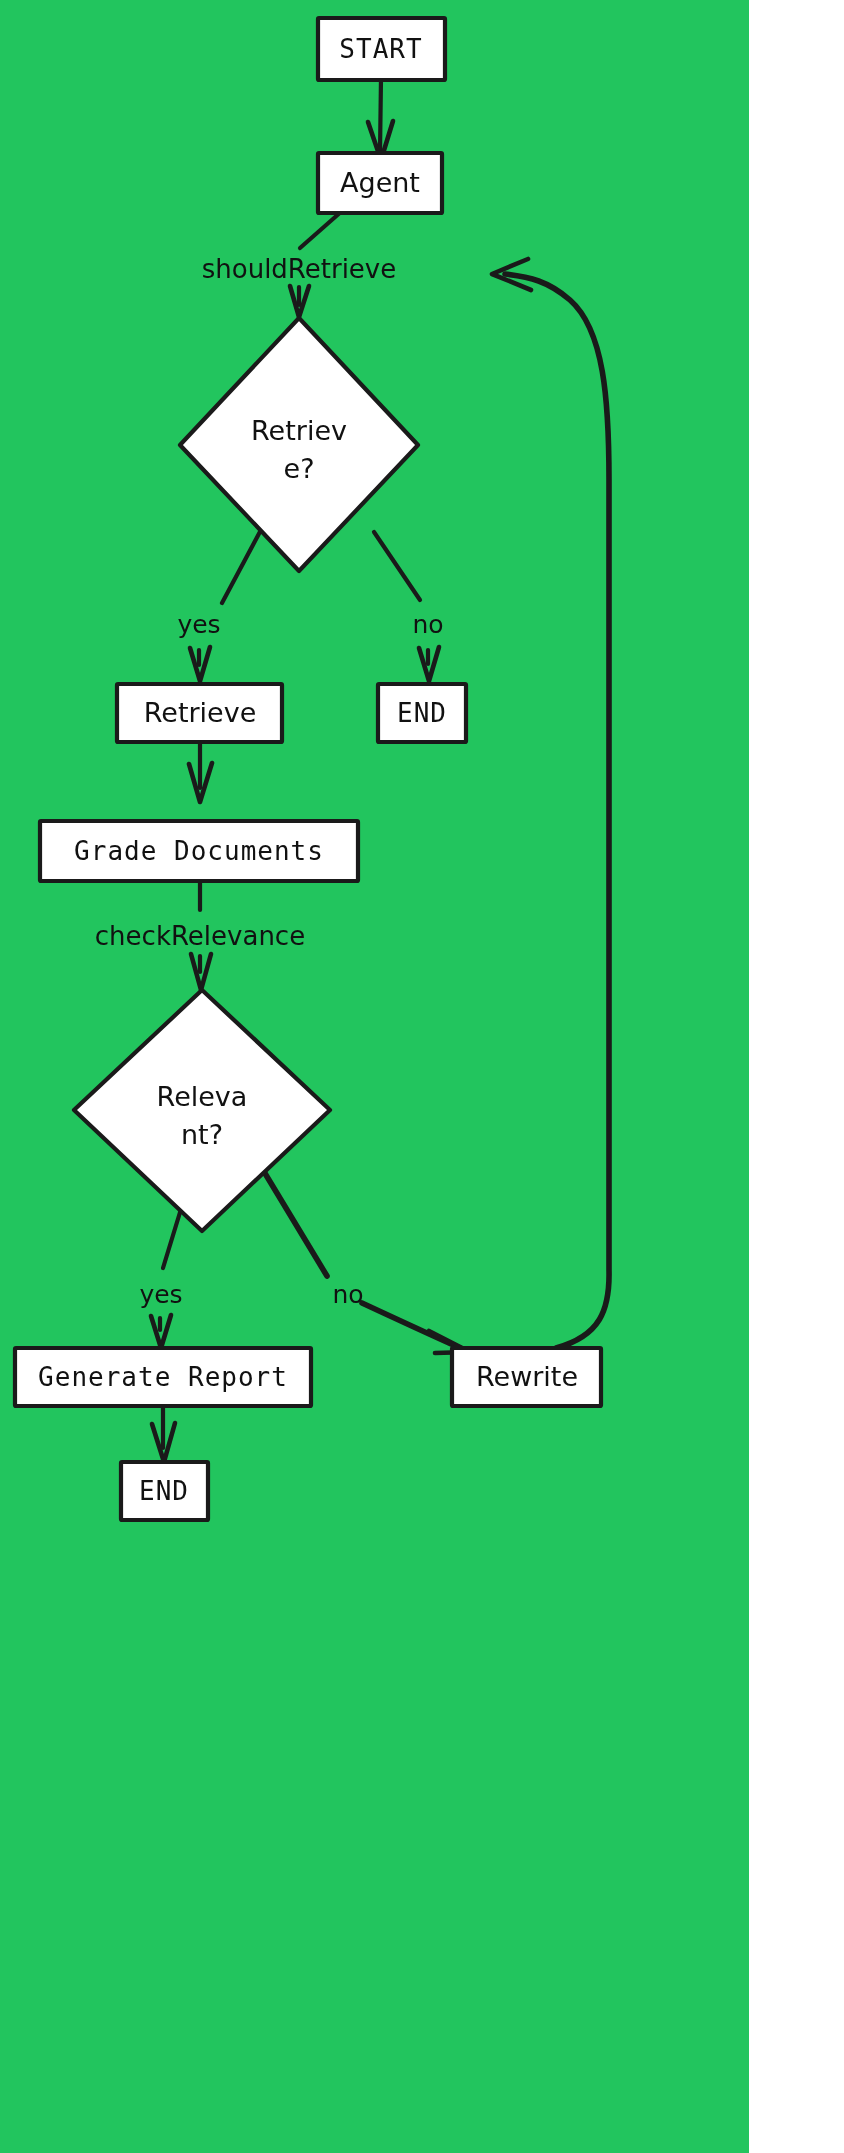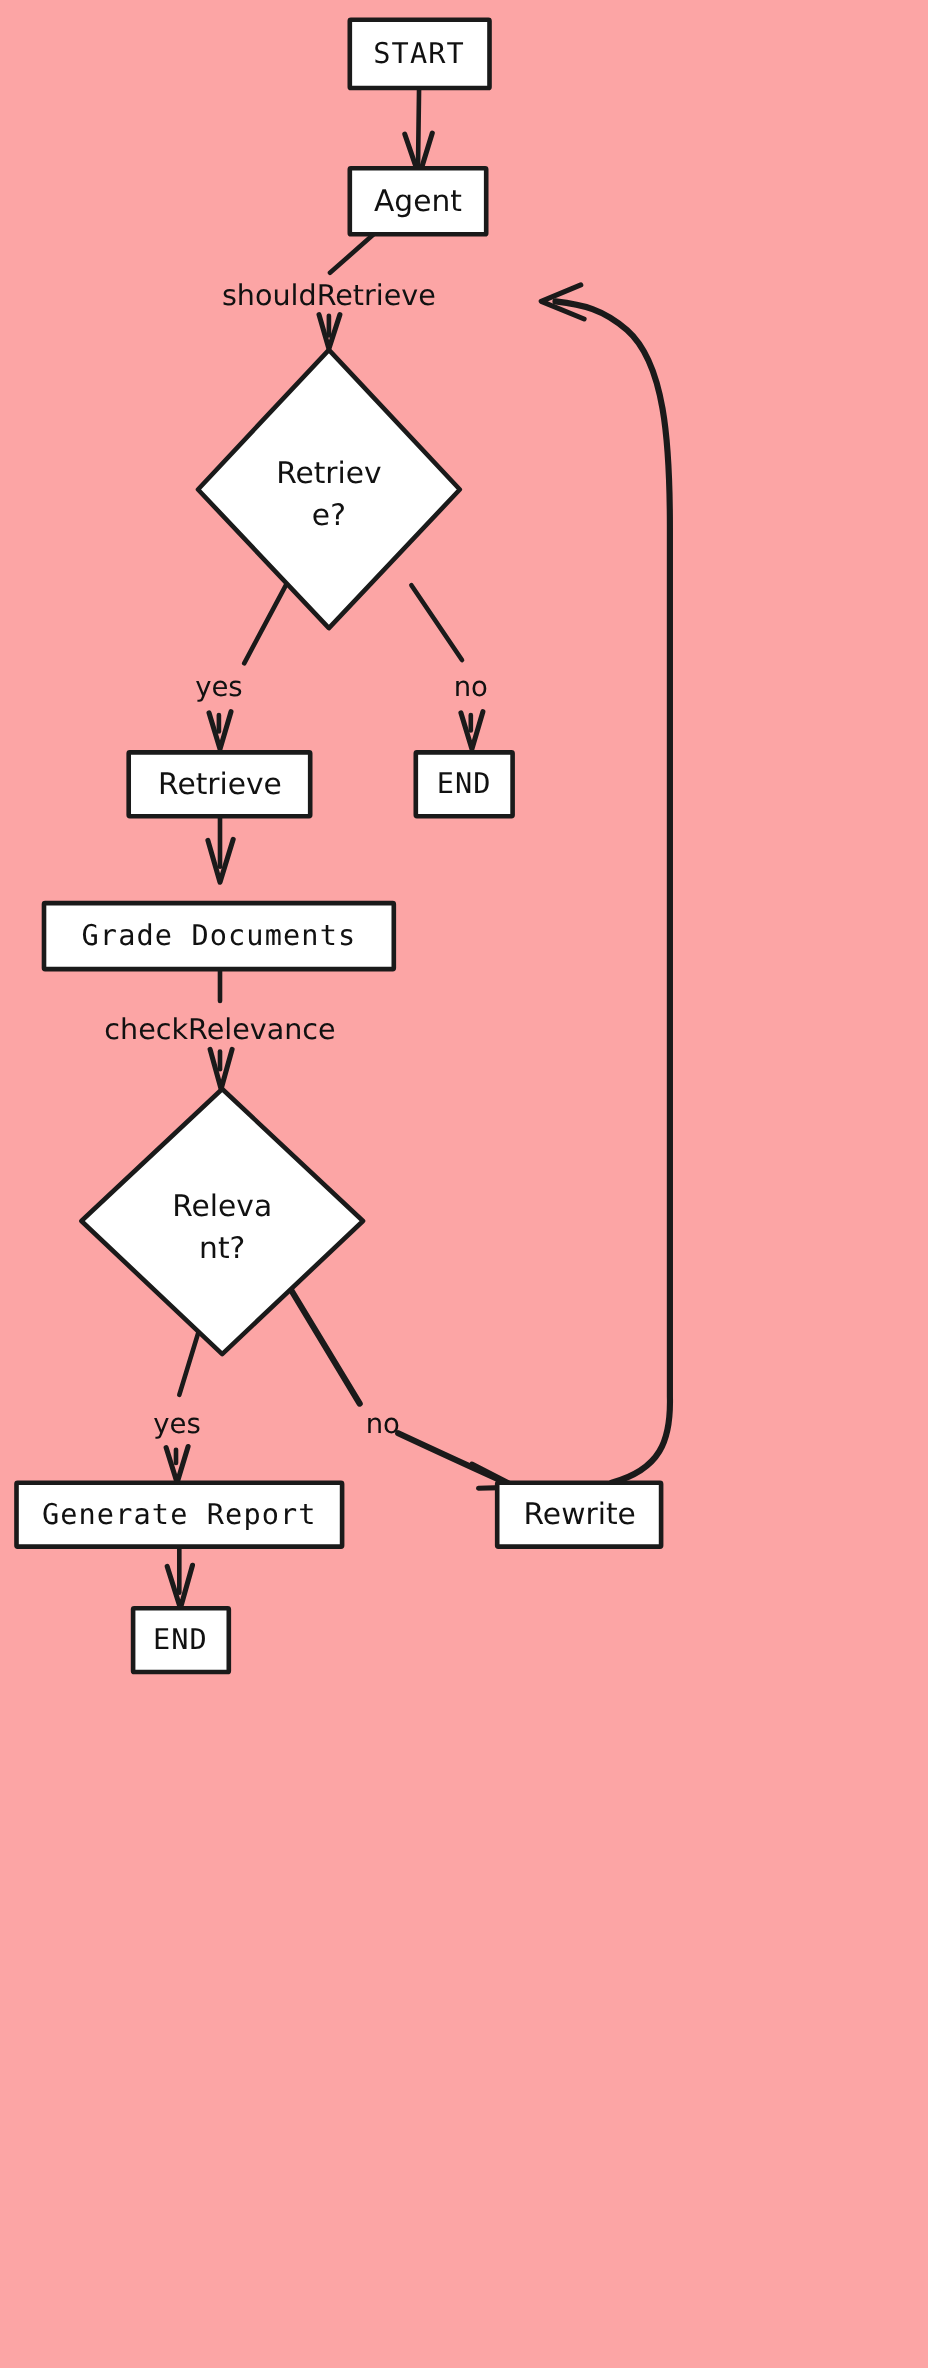--- a/index.html
+++ b/index.html
@@ -6,23 +6,23 @@
   html, body {
     margin: 0;
     padding: 0;
     background: #ffffff;
   }
   body {
     font-family: "DejaVu Sans", sans-serif;
   }
   #canvas-wrap {
     position: relative;
-    width: 844px;
+    width: 749px;
     height: 2153px;
-    background: #fca5a5;
+    background: #22c55e;
     overflow: hidden;
   }
   #flow-svg {
     position: absolute;
     top: 0;
     left: 0;
     width: 844px;
     height: 2153px;
   }
   .node-shape {

